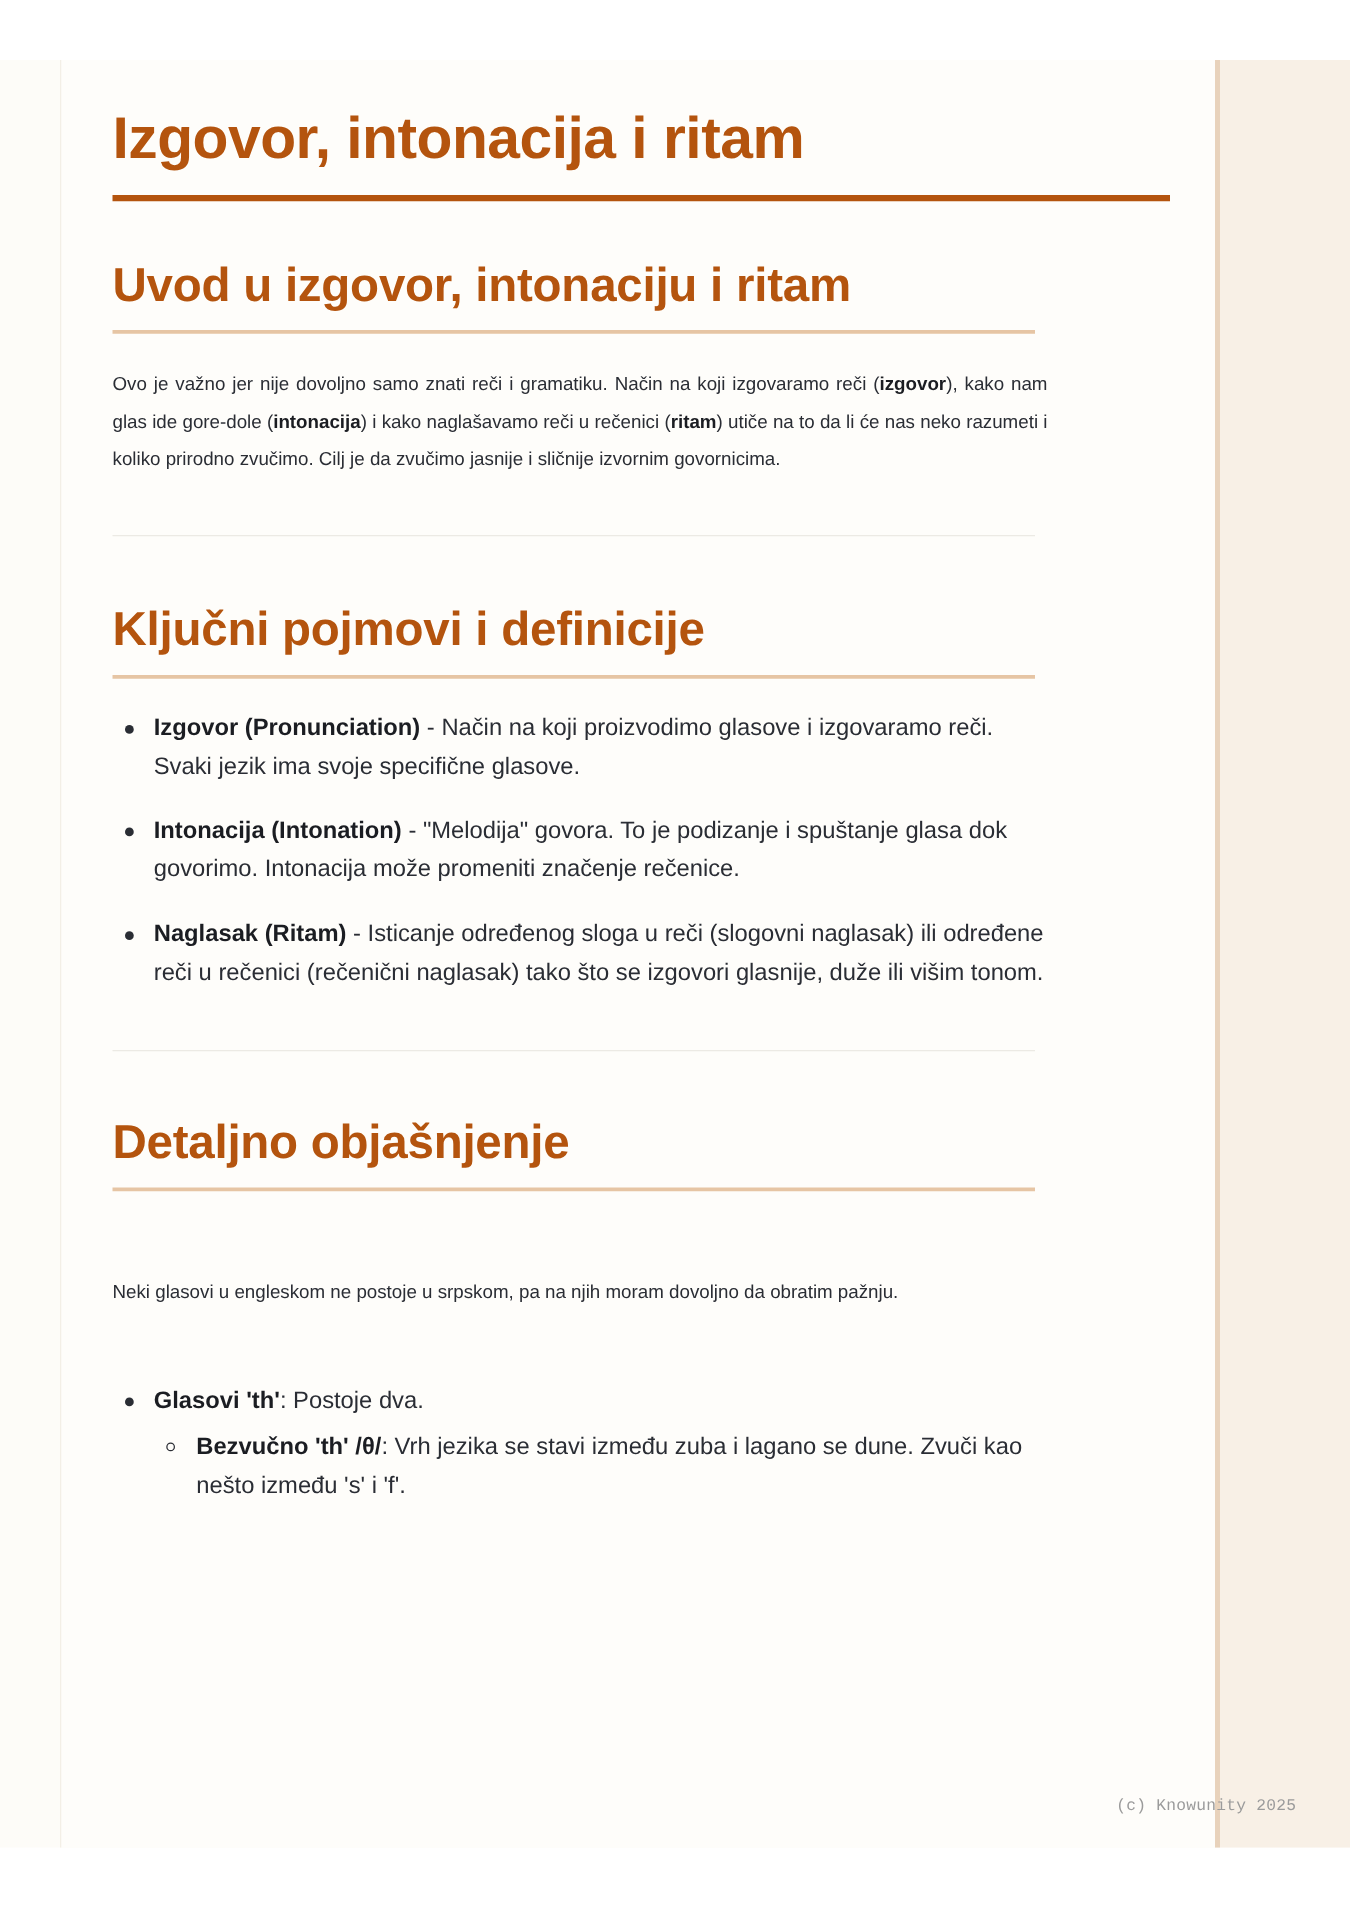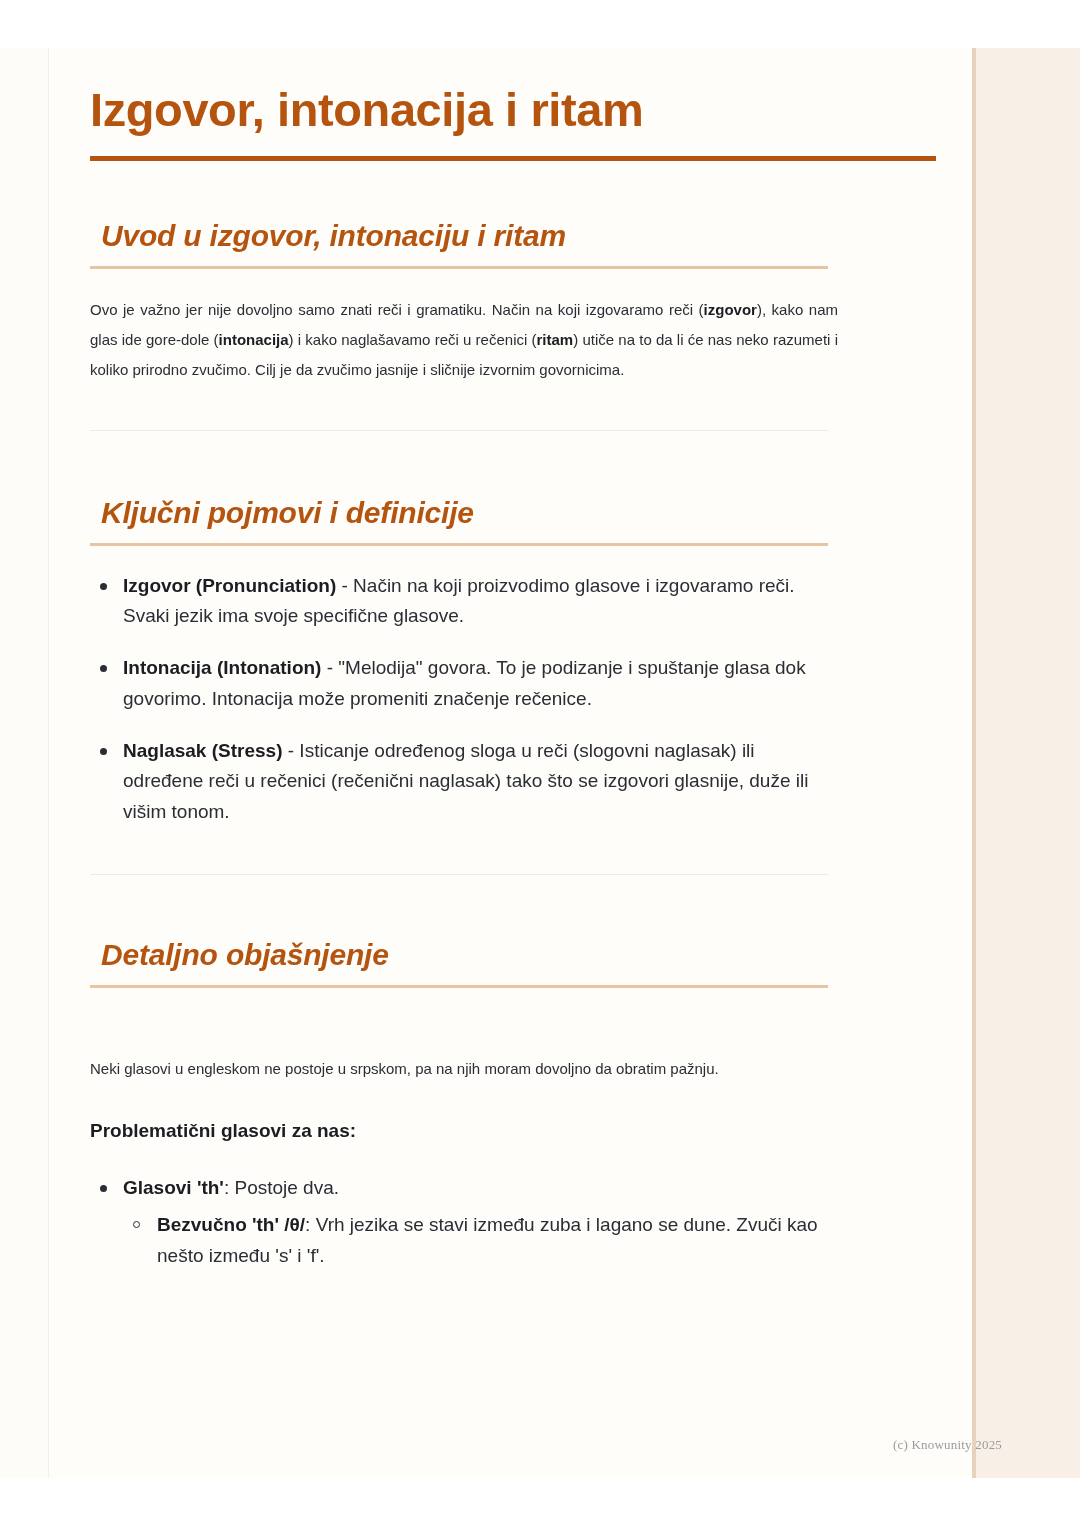--- a/index.html
+++ b/index.html
@@ -75,27 +75,26 @@
     letter-spacing: -0.4px;
   }
   .title-rule {
     margin-top: 19px;
     width: 846px;
     height: 5px;
     background: #b4540e;
   }
 
   .h2 {
-    margin: 11px;
-    font-size: 30px;
+    margin: 0;
+    font-size: 38px;
     line-height: 1.2;
     font-weight: 700;
     color: #b4540e;
     letter-spacing: -0.2px;
-    font-style: italic;
   }
   .h2-rule {
     margin-top: 12px;
     width: 738px;
     height: 3px;
     background: #e6c5a4;
   }
 
   .h3 {
     margin: 0;
@@ -196,21 +195,21 @@
 
   
   .watermark {
     position: absolute;
     left: 893px;
     top: 1437px;
     font-size: 13px;
     color: #9b9b9b;
     letter-spacing: 0.2px;
     white-space: nowrap;
-    font-family: Liberation Serif, serif;
+    font-family: Liberation Mono, monospace;
   }
 </style>
 </head>
 <body>
 
 <div class="page-canvas">
 
   <div class="sheet"></div>
   <div class="sheet-inner"></div>
   <div class="edge-band"></div>
@@ -242,41 +241,40 @@
       <li>
         <span class="disc"></span>
         <span class="li-text"><b>Izgovor (Pronunciation)</b><span> - Način na koji proizvodimo glasove i izgovaramo reči. Svaki jezik ima svoje specifične glasove.</span></span>
       </li>
       <li>
         <span class="disc"></span>
         <span class="li-text"><b>Intonacija (Intonation)</b><span> - "Melodija" govora. To je podizanje i spuštanje glasa dok govorimo. Intonacija može promeniti značenje rečenice.</span></span>
       </li>
       <li>
         <span class="disc"></span>
-        <span class="li-text"><b>Naglasak (Stress)</b><span> - Isticanje određenog sloga u reči (slogovni naglasak) ili određene reči u rečenici (rečenični naglasak) tako što se izgovori glasnije, duže ili višim tonom.</span></span>
+        <span class="li-text"><b>Naglasak (Ritam)</b><span> - Isticanje određenog sloga u reči (slogovni naglasak) ili određene reči u rečenici (rečenični naglasak) tako što se izgovori glasnije, duže ili višim tonom.</span></span>
       </li>
     </ul>
 
     <div class="sp-list-sep"></div>
     <div class="sep"></div>
     <div class="sp-sep-h2b"></div>
 
     <h2 class="h2">Detaljno objašnjenje</h2>
     <div class="h2-rule"></div>
 
     <div class="sp-h2-h3"></div>
 
 
     <div class="sp-h3-para"></div>
 
     <p class="para">Neki glasovi u engleskom ne postoje u srpskom, pa na njih moram dovoljno da obratim pažnju.</p>
 
     <div class="sp-para-lead"></div>
 
-    <p class="lead-strong">Problematični glasovi za nas:</p>
 
     <div class="sp-lead-list"></div>
 
     <ul class="bullets">
       <li>
         <span class="disc"></span>
         <span class="li-text"><b>Glasovi 'th'</b><span>: Postoje dva.</span></span>
         <ul class="subbullets">
           <li>
             <span class="circle"></span>

